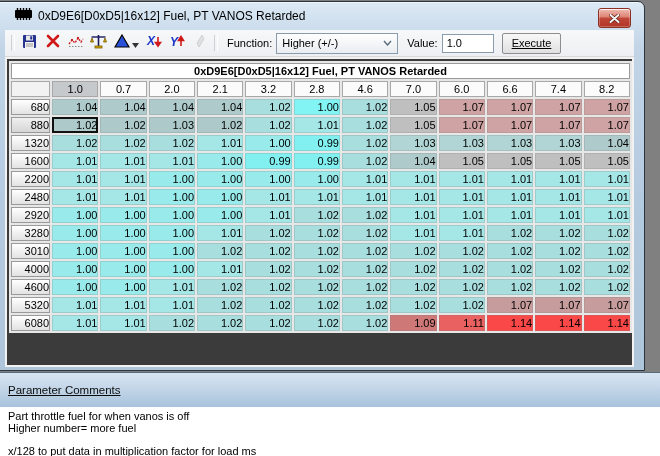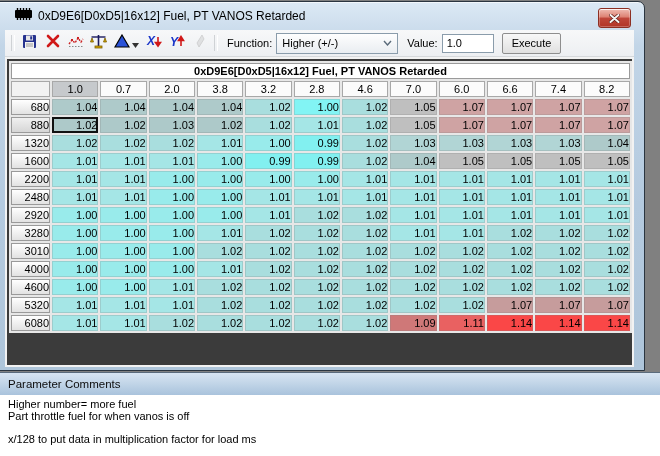--- a/index.html
+++ b/index.html
@@ -39,42 +39,42 @@
     display:flex;align-items:center;justify-content:space-between;padding:0 5px;box-sizing:border-box;
   }
   .combo-text{font-size:11px;color:#000;}
   .chev{font-size:9px;color:#5a6b7a;line-height:1;}
   .val-input{
     width:52px;height:19px;border:1px solid #8a9cab;background:#fff;font:11px "Liberation Sans",sans-serif;
     padding:0 4px;box-sizing:border-box;margin-right:8px;
   }
   .exec-btn{
     height:21px;padding:0 9px;border:1px solid #8e8e8e;background:linear-gradient(#f8f8f8,#e0e0e0);
-    font:11px "Liberation Sans",sans-serif;color:#000;border-radius:2px;
+    font:11px "Liberation Sans",sans-serif;color:#000;border-radius:2px;text-decoration:underline;
   }
   
   .table-zone{
     position:absolute;top:27px;left:0;width:629px;height:310px;
     background:#3b3b3b;border:2px solid #f2f2f2;box-sizing:border-box;overflow:hidden;
   }
   table.map{border-collapse:separate;border-spacing:2px;background:#e7e7e7;margin:0;position:absolute;left:2px;top:2px;}
   table.map td{font-size:11px;line-height:14px;height:14px;padding:0;color:#000;white-space:nowrap;}
   td.grid-title{height:15px;line-height:15px;background:#fff;font-weight:bold;font-size:12px;text-align:center;border:1px solid #9a9a9a;}
   td.corner{width:38px;background:#f2f2f2;border:1px solid #a8a8a8;}
   td.col-head{width:46px;text-align:center;background:#fbfbfb;border:1px solid #a8a8a8;}
   td.col-head.sel{background:#c6c9cc;}
   td.row-head{width:38px;text-align:right;padding-right:4px;background:linear-gradient(#ffffff,#e2e2e2);border:1px solid #9a9a9a;}
   td.row-head.sel{background:linear-gradient(#f0f0f0,#d6d6d6);}
   td.cell{width:39px;text-align:right;padding-right:7px;border:1px solid rgba(130,130,130,.25);}
   td.cell.selcell{box-shadow:inset 0 0 0 1px #111;border:1px solid #111;}
   
   .param-panel{position:absolute;left:0;top:372px;width:660px;height:84px;background:#fff;border-top:1px solid #5a6b7c;box-sizing:border-box;}
   .param-header{
-    height:22px;background:linear-gradient(#d8e5f2,#a9c3dc);
-    display:flex;align-items:center;padding-left:8px;font-size:11.5px;color:#0d0d0d;
+    height:34px;background:linear-gradient(#d8e5f2,#a9c3dc);
+    display:flex;align-items:center;padding-left:8px;font-size:11.5px;color:#0d0d0d;text-decoration:underline;
   }
   .param-body{padding:4px 8px 0 8px;font-size:11px;line-height:11.5px;color:#000;}
   .param-body div{min-height:11.5px;}
 </style>
 </head>
 <body>
 
 <div class="window">
   <div class="titlebar">
     <span>
@@ -209,21 +209,21 @@
       <table class="map">
           <tbody>
             <tr>
               <td class="grid-title" colspan="13">0xD9E6[D0xD5|16x12] Fuel, PT VANOS Retarded</td>
             </tr>
             <tr>
               <td class="corner"></td>
               <td class="col-head sel">1.0</td>
               <td class="col-head">0.7</td>
               <td class="col-head">2.0</td>
-              <td class="col-head">3.8</td>
+              <td class="col-head">2.1</td>
               <td class="col-head">3.2</td>
               <td class="col-head">2.8</td>
               <td class="col-head">4.6</td>
               <td class="col-head">7.0</td>
               <td class="col-head">6.0</td>
               <td class="col-head">6.6</td>
               <td class="col-head">7.4</td>
               <td class="col-head">8.2</td>
             </tr>
             <tr>
@@ -425,18 +425,18 @@
         </table>
     </div>
   </div>
 </div>
 
 <div class="param-panel">
   <div class="param-header">
     <span>Parameter Comments</span>
   </div>
   <div class="param-body">
+      <div>Part throttle fuel for when vanos is off</div>
       <div>Higher number= more fuel</div>
-      <div>Part throttle fuel for when vanos is off</div>
       <div>&nbsp;</div>
       <div>x/128 to put data in multiplication factor for load ms</div>
     </div>
 </div>
 
 </body></html>

